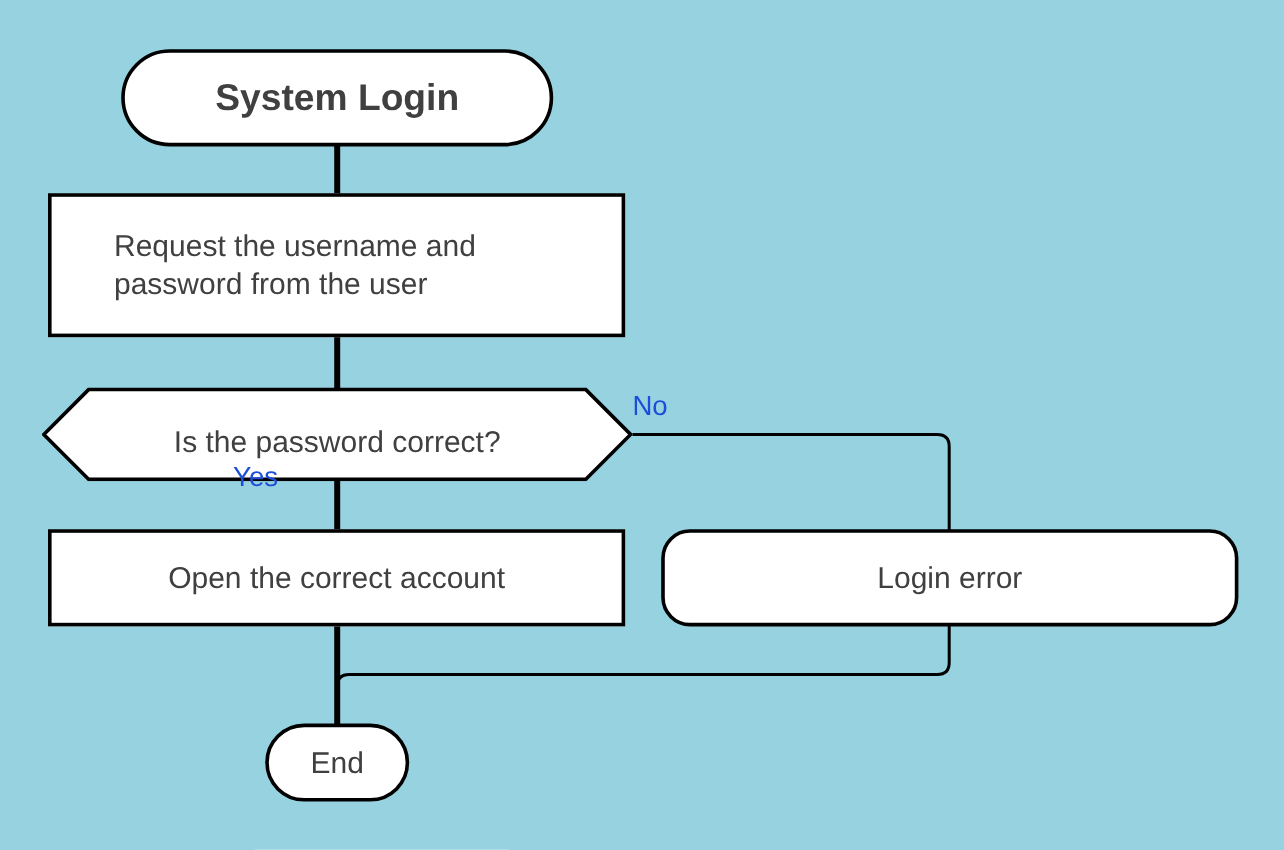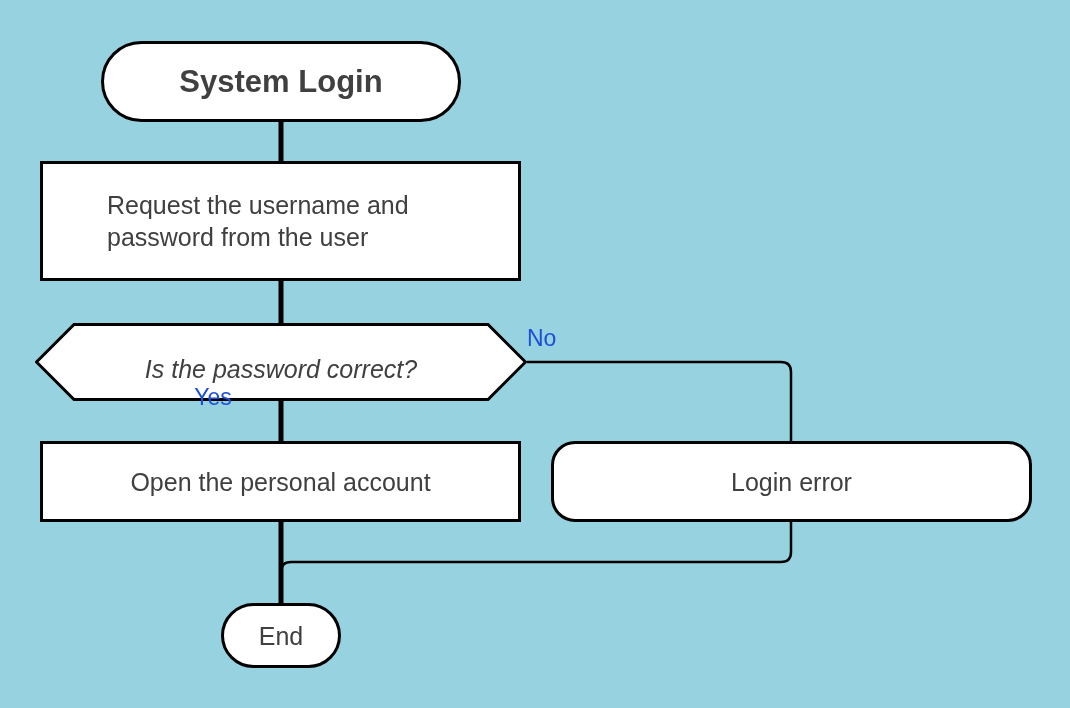--- a/index.html
+++ b/index.html
@@ -65,21 +65,20 @@
     left: 40px;
     top: 161px;
     width: 481px;
     height: 120px;
     font-size: 25px;
     justify-content: flex-start;
     padding-left: 52px;
   }
   #node-request .node-label {
     text-align: left;
-    margin-left: 12px;
   }
   #node-open-account {
     left: 40px;
     top: 441px;
     width: 481px;
     height: 81px;
     font-size: 25px;
   }
   #node-login-error {
     left: 551px;
@@ -91,21 +90,20 @@
   }
   
   #node-decision {
     left: 35px;
     top: 323px;
     width: 492px;
     height: 92px;
     background: transparent;
     border: none;
     padding: 0;
-    font-style: italic;
   }
   #node-decision .hex-svg {
     position: absolute;
     left: 0;
     top: 0;
     width: 492px;
     height: 78px;
   }
   #node-decision .node-label {
     position: relative;
@@ -162,21 +160,21 @@
   </div>
 
   <div class="node" id="node-decision">
     <svg class="hex-svg" viewBox="0 0 492 78" preserveAspectRatio="none" xmlns="http://www.w3.org/2000/svg">
       <polygon points="1.5,39 39,1.5 453,1.5 490.5,39 453,76.5 39,76.5" fill="#ffffff" stroke="#000000" stroke-width="3"></polygon>
     </svg>
     <span class="node-label">Is the password correct?</span>
   </div>
 
   <div class="node" id="node-open-account">
-    <span class="node-label">Open the personal account</span>
+    <span class="node-label">Open the correct account</span>
   </div>
 
   <div class="node" id="node-login-error">
     <span class="node-label">Login error</span>
   </div>
 
   <div class="node terminator" id="node-end">
     <span class="node-label">End</span>
   </div>
 

